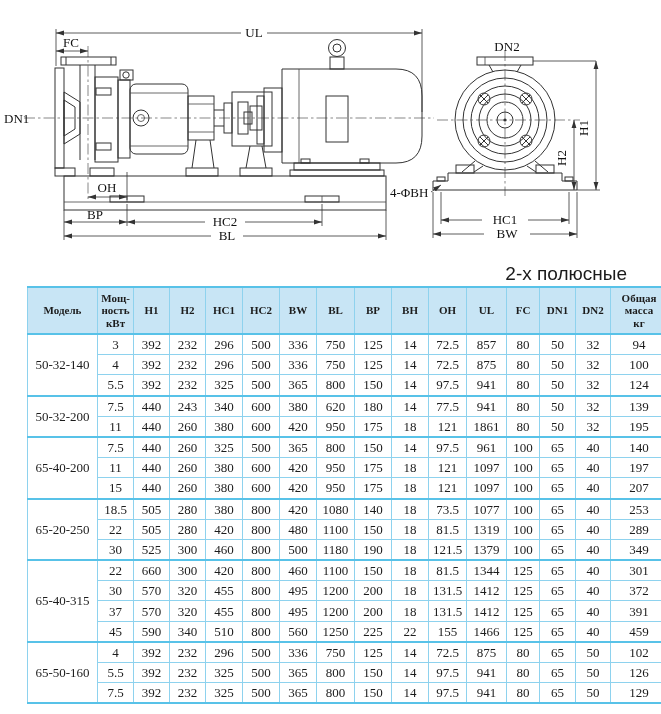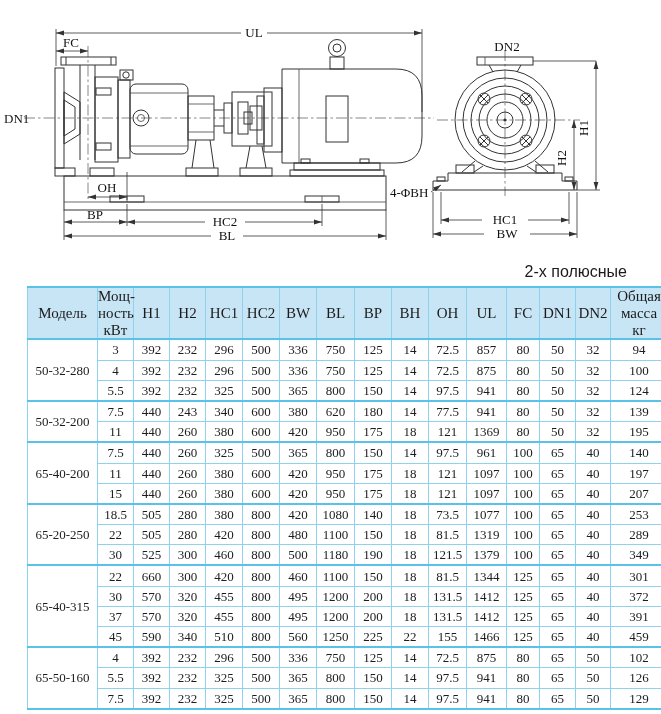--- a/index.html
+++ b/index.html
@@ -9,29 +9,29 @@
   
   #drawing { position:absolute; left:0; top:0; }
   #drawing .obj   { stroke:#333; stroke-width:1; fill:none; }
   #drawing .thin  { stroke:#444; stroke-width:.8; fill:none; }
   #drawing .cl    { stroke:#555; stroke-width:.7; fill:none; stroke-dasharray:11 3 2.5 3; }
   #drawing .dim   { stroke:#333; stroke-width:.8; fill:none; }
   #drawing text   { font-family:"Liberation Serif", serif; font-size:13px; fill:#111; }
 
   
   .table-title { position:absolute; top:263px; right:34px;
-                 font-family:"Liberation Sans", sans-serif; font-size:16px; color:#1a1a1a; }
+                 font-family:"Liberation Sans", sans-serif; font-size:19px; color:#1a1a1a; }
 
   
   #dims { position:absolute; left:27px; top:286px; width:630px;
           border-collapse:collapse; table-layout:fixed; color:#1c1c1c;
           border-top:2.5px solid var(--group-border);
           border-bottom:2.5px solid var(--group-border); }
   #dims th, #dims td { border:1px solid var(--grid); text-align:center; vertical-align:middle; }
-  #dims th { background:var(--header-bg); font-weight:normal; font-size:15px;
+  #dims th { background:var(--header-bg); font-weight:bold; font-size:11px;
              line-height:1.12; white-space:pre-line; height:45px; padding:0;
              border-bottom:2px solid var(--group-border); }
   #dims td { font-size:13px; height:19.2px; line-height:1; padding:0; }
   #dims tr.group-start td { border-top:2px solid var(--group-border); }
 </style>
 </head>
 <body>
 
 <div class="screen">
 
@@ -229,21 +229,21 @@
           <th>FC</th>
           <th>DN1</th>
           <th>DN2</th>
           <th>Общая
 масса
 кг</th>
         </tr>
     </thead>
     <tbody>
         <tr class="group-start">
-          <td rowspan="3">50-32-280</td>
+          <td rowspan="3">50-32-140</td>
           <td>3</td>
           <td>392</td>
           <td>232</td>
           <td>296</td>
           <td>500</td>
           <td>336</td>
           <td>750</td>
           <td>125</td>
           <td>14</td>
           <td>72.5</td>
@@ -309,21 +309,21 @@
           <td>11</td>
           <td>440</td>
           <td>260</td>
           <td>380</td>
           <td>600</td>
           <td>420</td>
           <td>950</td>
           <td>175</td>
           <td>18</td>
           <td>121</td>
-          <td>1369</td>
+          <td>1861</td>
           <td>80</td>
           <td>50</td>
           <td>32</td>
           <td>195</td>
         </tr>
         <tr class="group-start">
           <td rowspan="3">65-40-200</td>
           <td>7.5</td>
           <td>440</td>
           <td>260</td>

